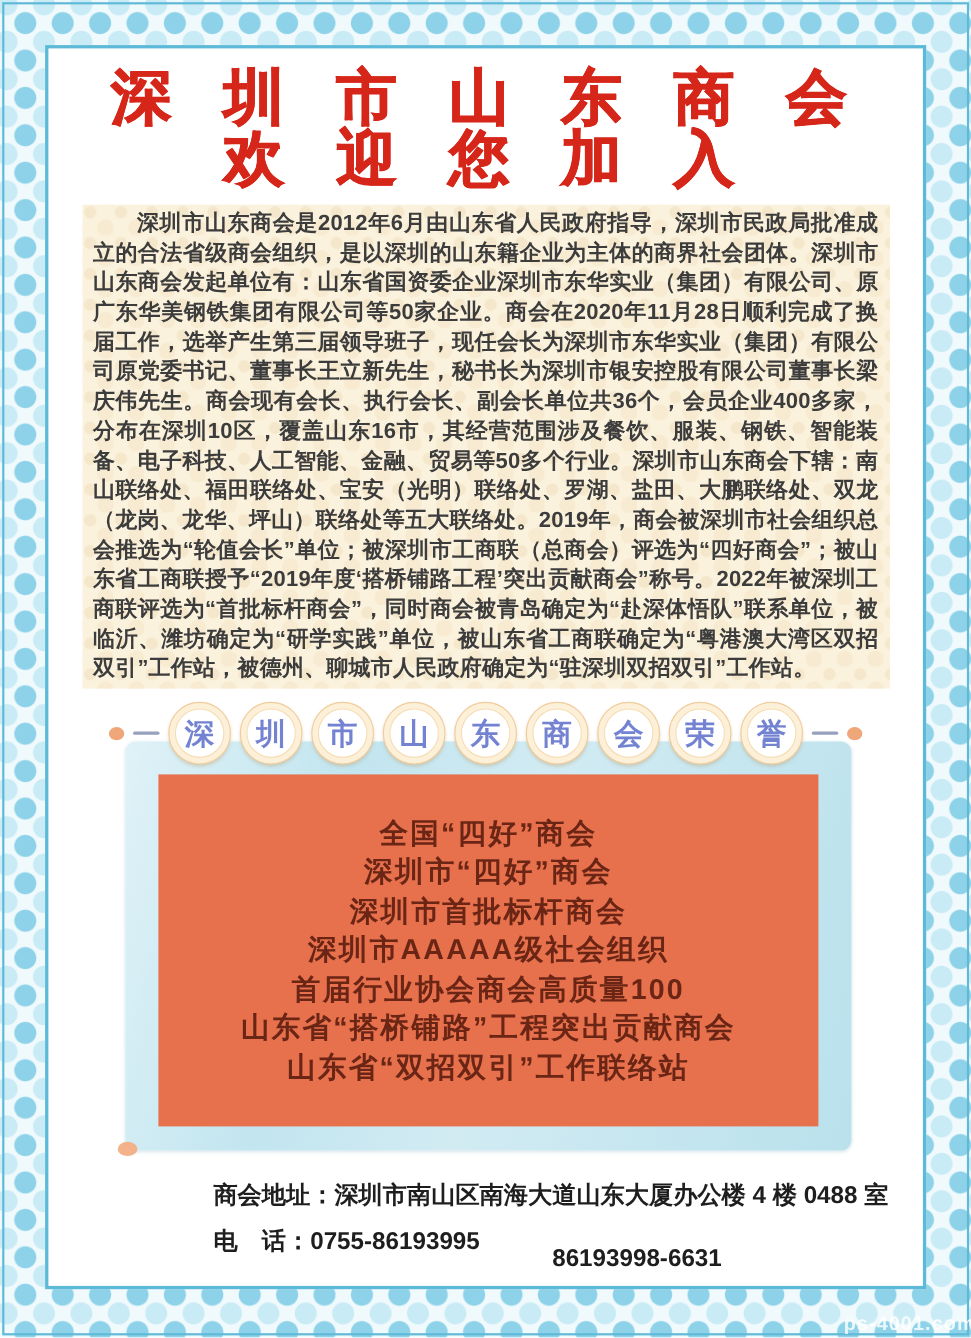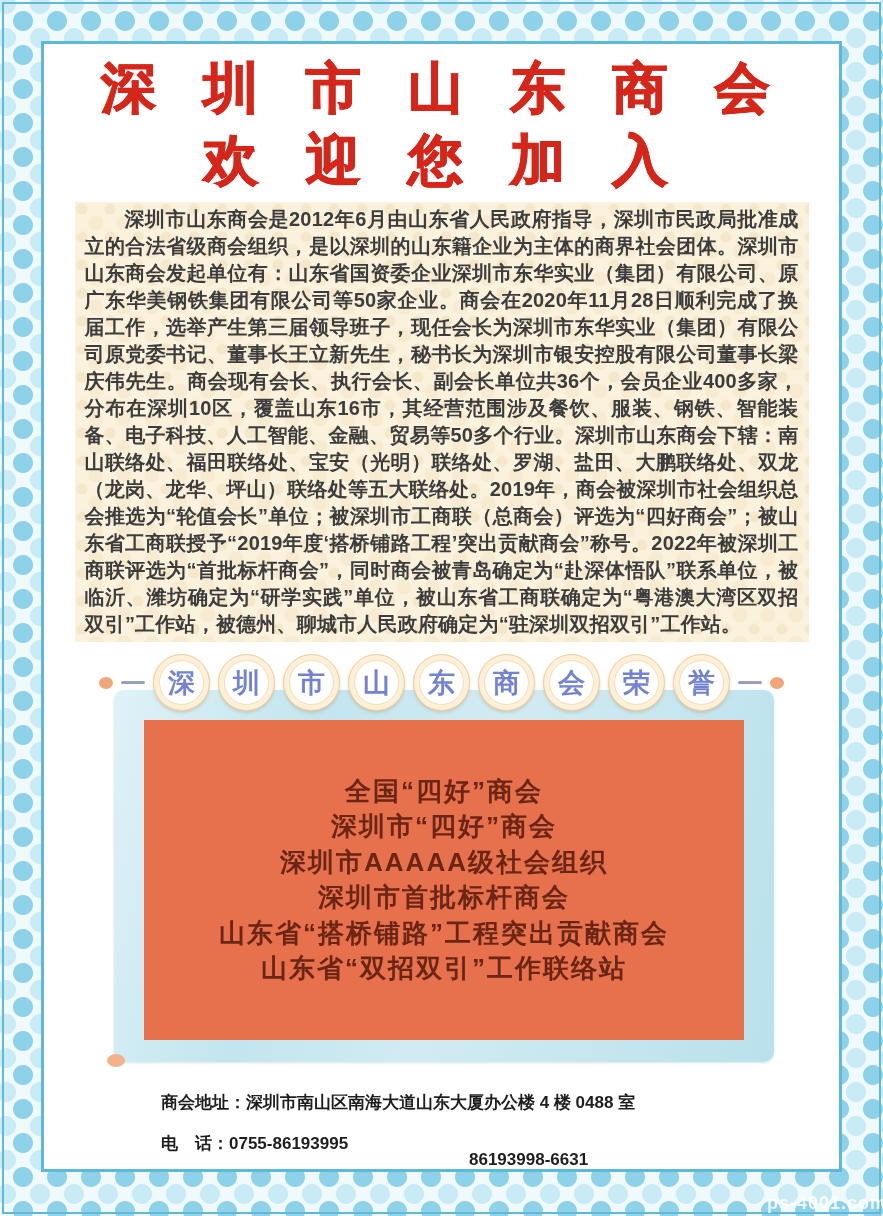--- a/index.html
+++ b/index.html
@@ -35,21 +35,21 @@
     color:#d6261a;
     font-weight:bold;
     font-size:55px;
     line-height:56px;
     letter-spacing:12px;
     word-spacing:8px;
     -webkit-text-stroke:1px #d6261a;
     text-shadow:0.6px 0 0 #d6261a, -0.6px 0 0 #d6261a;
   }
   .title-line1 { margin-top:16px; }
-  .title-line2 { margin-top:16px; }
+  .title-line2 { }
 
   
   .intro {
     width:734px;
     margin:14px auto 0;
     padding:4px 10px;
     background-color:#fbf2dd;
     background-image:
       radial-gradient(circle at 7px 7px, rgba(222,192,138,0.22) 0 5px, rgba(222,192,138,0) 6px),
       radial-gradient(circle at 21px 21px, rgba(222,192,138,0.15) 0 7px, rgba(222,192,138,0) 8px);
@@ -119,23 +119,24 @@
     width:100%; height:100%; border-radius:50%;
     background:#ffffff;
     border:1px solid #f6ddb5;
     display:flex; align-items:center; justify-content:center;
     font-size:27px; font-weight:bold; color:#7383d2;
   }
 
   
   .contact-block {
     margin-top:10px;
-    font-size:17px;
+    font-size:22px;
     font-weight:bold;
     color:#1e1e1e;
+    padding-left:33px;
   }
   .contact-row { position:relative; height:41px; line-height:41px; padding-left:117px; white-space:nowrap; }
   .contact-right { position:absolute; left:425px; top:16px; }
   .email-link { color:#2626cc; text-decoration:underline; }
 
   
   .watermark {
     position:absolute; right:-4px; bottom:2px;
     color:rgba(255,255,255,0.82);
     font-size:18px; font-weight:bold; letter-spacing:1px;
@@ -154,22 +155,23 @@
     <div class="title-line title-line2">欢 迎 您 加 入</div>
 
     <div class="intro">深圳市山东商会是2012年6月由山东省人民政府指导，深圳市民政局批准成立的合法省级商会组织，是以深圳的山东籍企业为主体的商界社会团体。深圳市山东商会发起单位有：山东省国资委企业深圳市东华实业（集团）有限公司、原广东华美钢铁集团有限公司等50家企业。商会在2020年11月28日顺利完成了换届工作，选举产生第三届领导班子，现任会长为深圳市东华实业（集团）有限公司原党委书记、董事长王立新先生，秘书长为深圳市银安控股有限公司董事长梁庆伟先生。商会现有会长、执行会长、副会长单位共36个，会员企业400多家，分布在深圳10区，覆盖山东16市，其经营范围涉及餐饮、服装、钢铁、智能装备、电子科技、人工智能、金融、贸易等50多个行业。深圳市山东商会下辖：南山联络处、福田联络处、宝安（光明）联络处、罗湖、盐田、大鹏联络处、双龙（龙岗、龙华、坪山）联络处等五大联络处。2019年，商会被深圳市社会组织总会推选为“轮值会长”单位；被深圳市工商联（总商会）评选为“四好商会”；被山东省工商联授予“2019年度‘搭桥铺路工程’突出贡献商会”称号。2022年被深圳工商联评选为“首批标杆商会”，同时商会被青岛确定为“赴深体悟队”联系单位，被临沂、潍坊确定为“研学实践”单位，被山东省工商联确定为“粤港澳大湾区双招双引”工作站，被德州、聊城市人民政府确定为“驻深圳双招双引”工作站。</div>
 
     <div class="honors-section">
 
       <div class="honors-panel">
         <div class="honor-box">
           <div class="honor-line">全国“四好”商会</div>
           <div class="honor-line">深圳市“四好”商会</div>
+          <div class="honor-line">深圳市首批标杆商会</div>
           <div class="honor-line">深圳市AAAAA级社会组织</div>
-          <div class="honor-line">深圳市首批标杆商会</div>
+          <div class="honor-line">首届行业协会商会高质量100</div>
           <div class="honor-line">山东省“搭桥铺路”工程突出贡献商会</div>
           <div class="honor-line">山东省“双招双引”工作联络站</div>
         </div>
         <div class="panel-corner-dot"></div>
       </div>
 
       <div class="deco-row">
         <span class="deco-dot"></span>
         <span class="deco-dash"></span>
         <span class="honor-circle">

